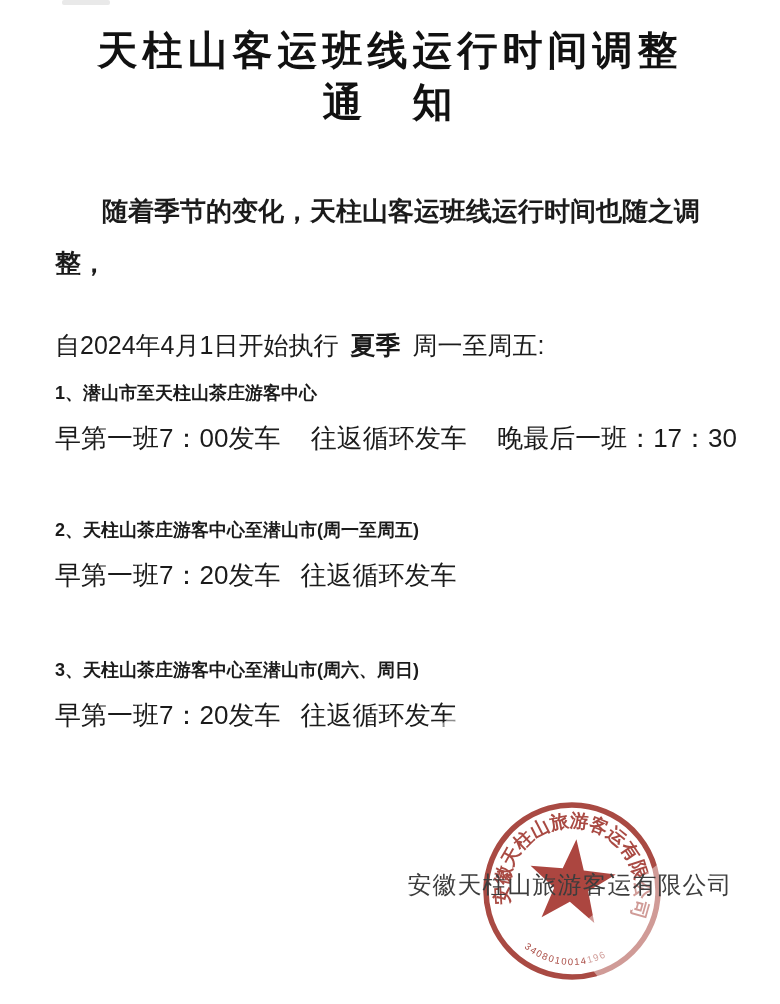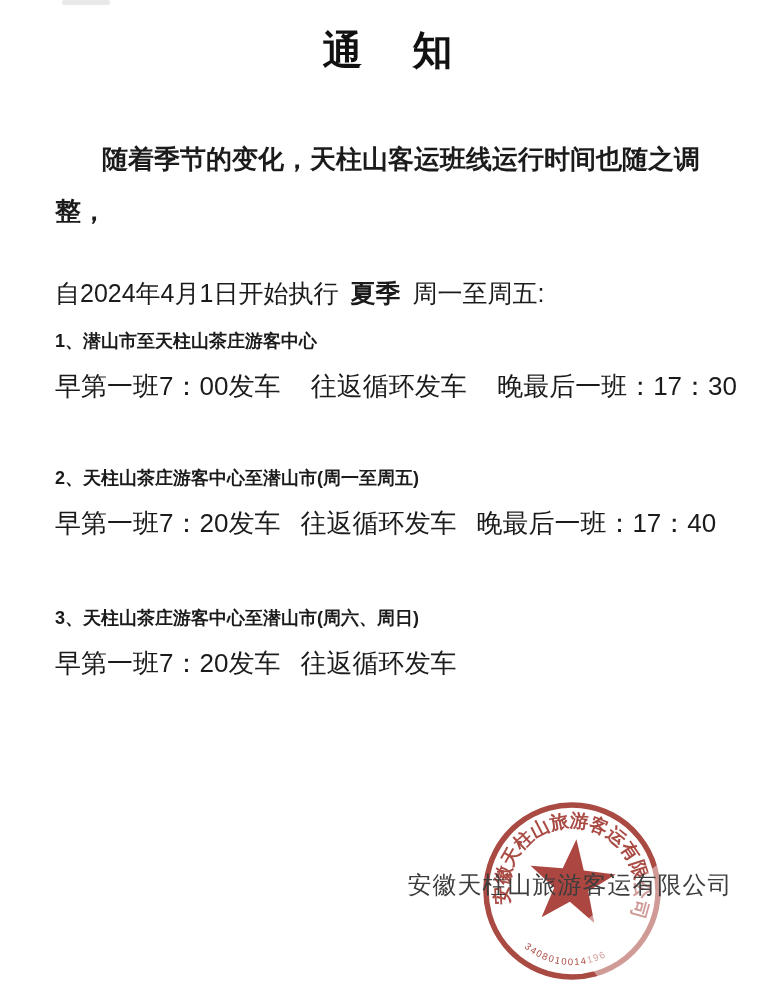--- a/index.html
+++ b/index.html
@@ -53,41 +53,41 @@
   .signature .date{margin-top:22px;font-size:24px;line-height:28px;letter-spacing:1px;}
 </style>
 </head>
 <body>
 
 <div class="page">
 
   <div class="artifact-top"></div>
 
   <h1 class="title">
+    <span>天柱山客运班线运行时间调整</span>
     <span>通　知</span>
   </h1>
 
   <p class="intro">
     <span class="first">随着季节的变化，天柱山客运班线运行时间也随之调整，</span>
   </p>
 
   <p class="effective"><span>自2024年4月1日开始执行</span><span class="season">夏季</span><span>周一至周五:</span></p>
 
   <div class="route-heading">1、潜山市至天柱山茶庄游客中心</div>
   <div class="times spread">
     <span>早第一班7：00发车</span>
     <span>往返循环发车</span>
     <span>晚最后一班：17：30</span>
   </div>
 
   <div class="route-heading gap2">2、天柱山茶庄游客中心至潜山市(周一至周五)</div>
   <div class="times narrow">
     <span>早第一班7：20发车</span>
     <span>往返循环发车</span>
-    <span>晚最后一班：17：40</span>
   </div>
 
   <div class="route-heading gap3">3、天柱山茶庄游客中心至潜山市(周六、周日)</div>
   <div class="times narrow">
     <span>早第一班7：20发车</span>
     <span>往返循环发车</span>
   </div>
 
 
   <div class="stamp">

